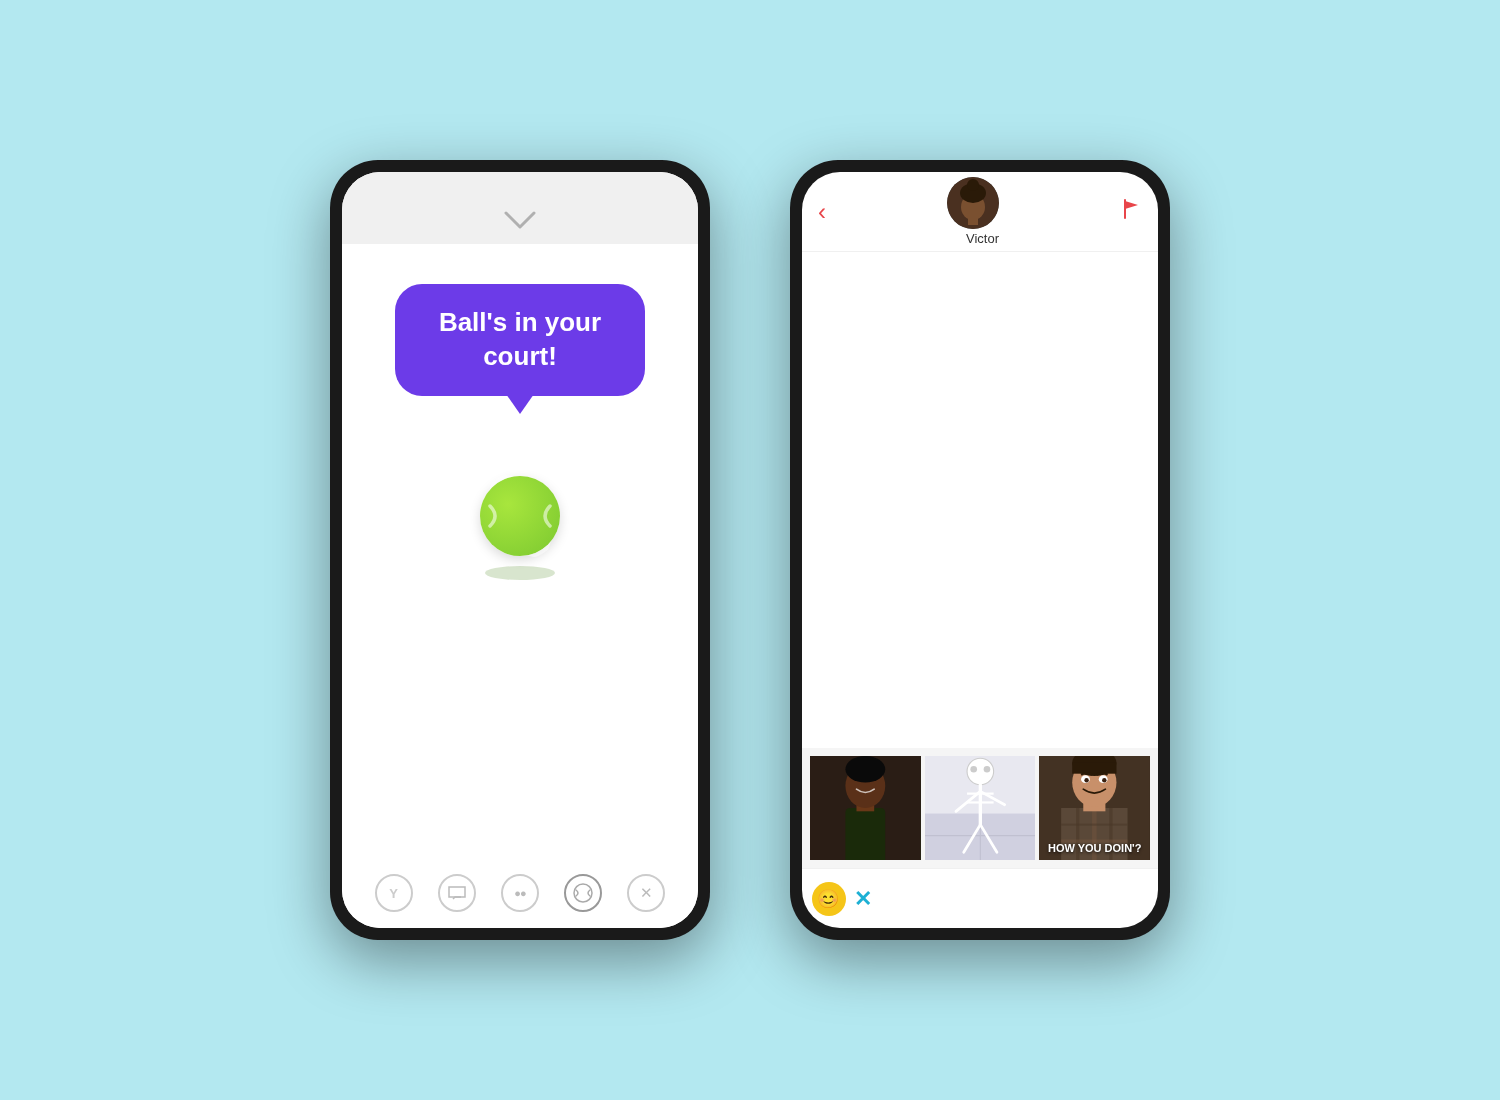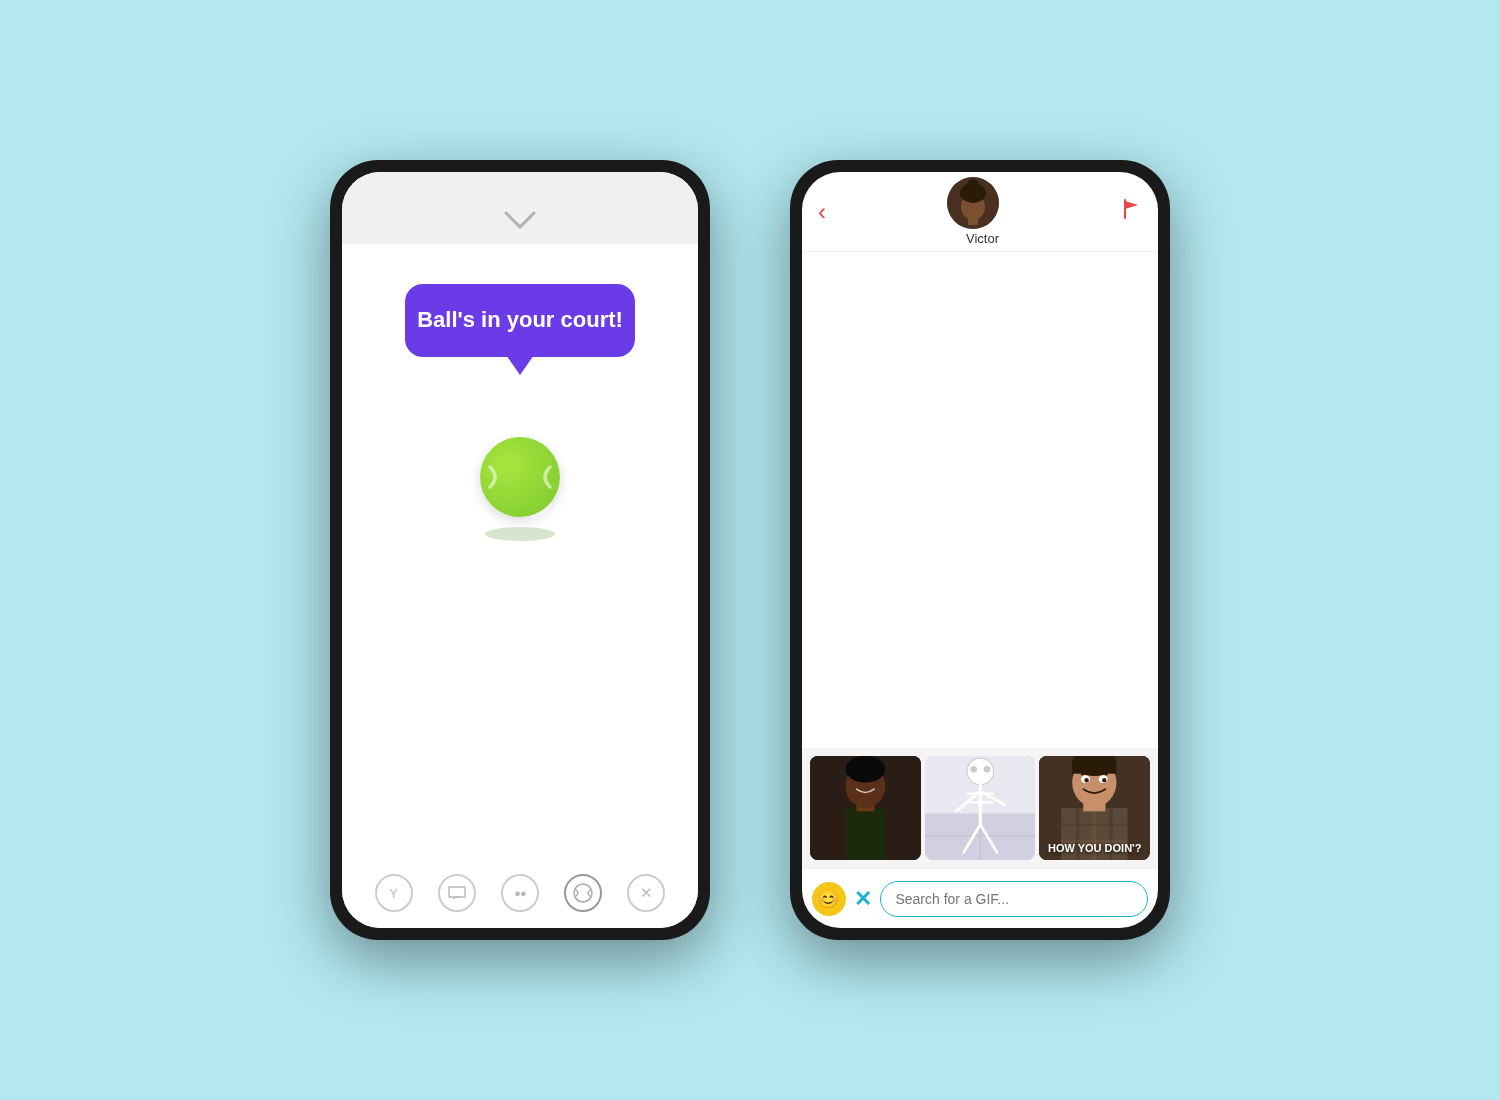--- a/index.html
+++ b/index.html
@@ -64,23 +64,23 @@
       align-items: center;
       justify-content: flex-start;
       padding-top: 40px;
       background: white;
       position: relative;
     }
 
     .speech-bubble {
       background: #6c3be8;
       color: white;
-      border-radius: 18px;
+      border-radius: 27px;
       padding: 22px 12px;
-      font-size: 22px;
+      font-size: 26px;
       font-weight: 700;
       text-align: center;
       max-width: 250px;
       position: relative;
       line-height: 1.3;
     }
 
     .speech-bubble::after {
       content: '';
       position: absolute;
@@ -220,21 +220,21 @@
       height: 120px;
       display: flex;
       gap: 4px;
       padding: 8px;
       background: #f5f5f5;
       flex-shrink: 0;
     }
 
     .gif-thumb {
       flex: 1;
-      border-radius: 8px;
+      border-radius: 0;
       overflow: hidden;
       background: #ccc;
       position: relative;
     }
 
     .gif-thumb-1 {
       background: linear-gradient(135deg, #1a1a1a 0%, #3a2a1a 40%, #2a3a1a 100%);
     }
 
     .gif-thumb-2 {
@@ -471,17 +471,16 @@
         </svg>
         <div class="gif-label">HOW YOU DOIN'?</div>
       </div>
     </div>
 
     <div class="chat-input-bar">
       <div class="emoji-icon">
         <span>😊</span>
       </div>
       <span class="close-x">✕</span>
-      <input type="text" class="gif-search-input" placeholder="Search for a GIF..." style="">
     </div>
 
   </div>
 </div>
 
 </body></html>

